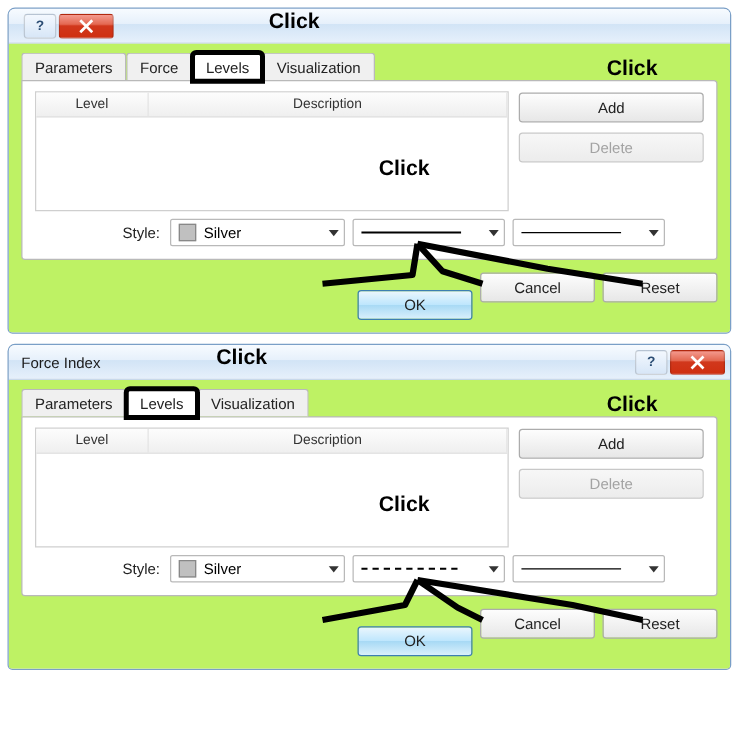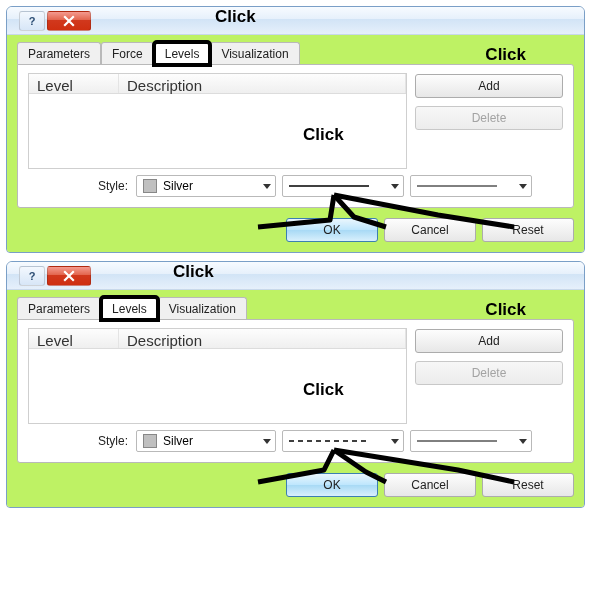--- a/index.html
+++ b/index.html
@@ -108,22 +108,23 @@
     border: 1px solid #cfcfcf;
     background: #fff;
     height: 96px;
     overflow: hidden;
   }
   .list-header {
     display: flex;
     height: 20px;
     background: linear-gradient(to bottom, #fdfdfd, #efefef);
     border-bottom: 1px solid #dcdcdc;
-    font-size: 15px;
+    font-size: 11px;
     color: #333;
+    text-align: center;
   }
   .list-header .col {
     padding: 3px 8px;
     border-right: 1px solid #e4e4e4;
   }
   .col-level { width: 90px; }
   .col-desc { flex: 1; }
   .side-buttons {
     width: 148px;
     display: flex;
@@ -143,20 +144,21 @@
     cursor: default;
   }
   .btn.disabled {
     color: #a3a3a3;
     background: linear-gradient(to bottom, #f7f7f7, #ececec);
     border-color: #c8c8c8;
   }
   .btn.primary {
     border-color: #3c7fb1;
     background: linear-gradient(to bottom, #eaf6fd, #bee6fd 49%, #a7d9f5 50%, #d9f0fc);
+    margin-top: 14px;
   }
   .style-row {
     display: flex;
     align-items: center;
     gap: 6px;
     margin-top: 6px;
     padding-left: 70px;
   }
   .style-label {
     color: #222;
@@ -277,20 +279,21 @@
     <div class="footer-btns">
       <div class="btn primary">OK</div>
       <div class="btn">Cancel</div>
       <div class="btn">Reset</div>
     </div>
   </div>
 </div>
 
 <div class="dialog">
   <div class="titlebar">
+    <div class="titlebar-title">Force Index</div>
     <div class="titlebar-btn help-btn">?</div>
     <div class="titlebar-btn close-btn">
       <svg viewBox="0 0 10 10">
           <path d="M1 1 L9 9 M9 1 L1 9" stroke="#fff" stroke-width="1.8"></path>
         </svg>
     </div>
   </div>
   <div class="body">
     <span class="annot" style="left:166px; top:0px;">Click</span>
     <span class="annot" style="right:58px; top:38px;">Click</span>

